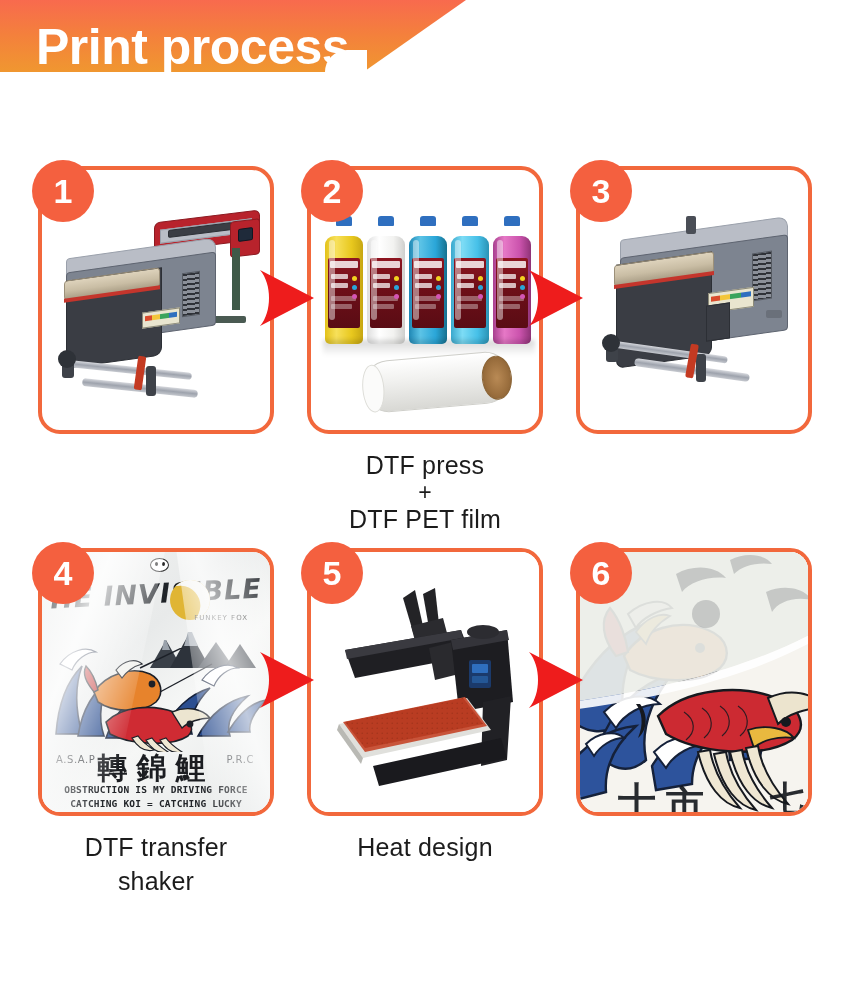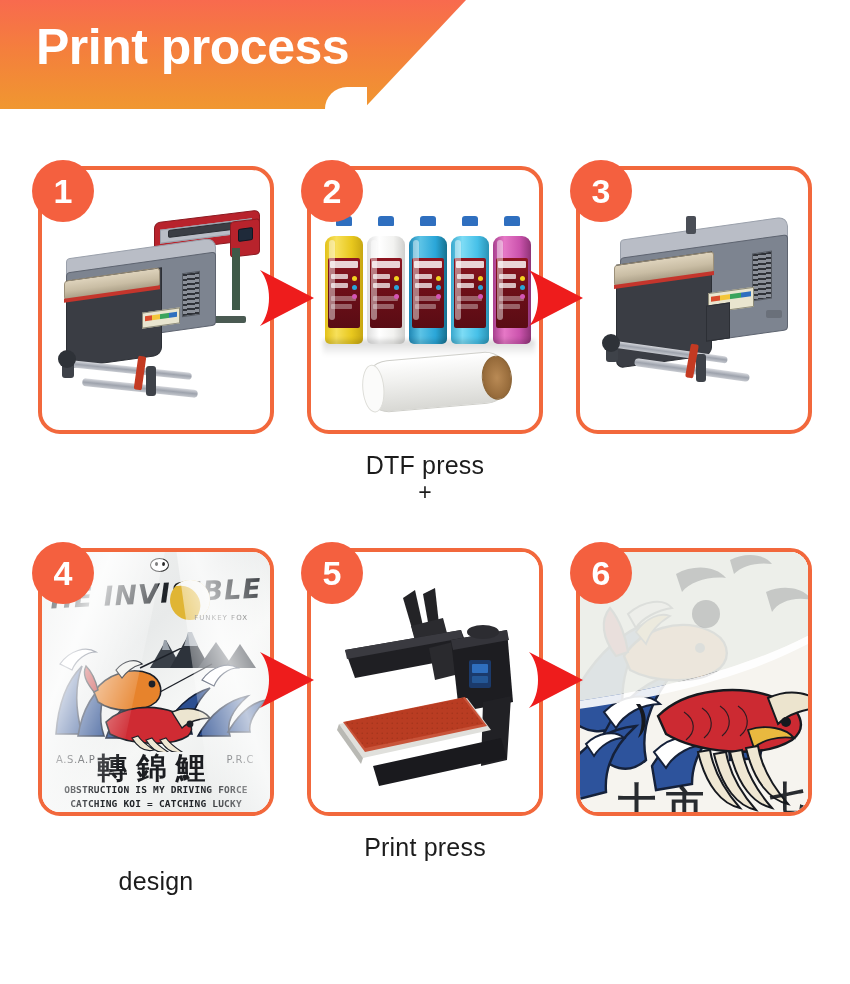--- a/index.html
+++ b/index.html
@@ -8,21 +8,21 @@
     font-family: "Liberation Sans", sans-serif;
     background: #ffffff;
     position: relative;
     overflow: hidden;
   }
 
   
   #banner {
     position: absolute;
     left: 0; top: 0;
-    width: 466px; height: 109px;
+    width: 466px; height: 72px;
   }
   #banner .shape {
     position: absolute; inset: 0;
     background: linear-gradient(180deg, #f86a4e 0%, #f4803c 48%, #f09730 100%);
     -webkit-clip-path: polygon(0 0, 100% 0, 78% 100%, 0 100%);
     clip-path: polygon(0 0, 100% 0, 78% 100%, 0 100%);
     border-bottom-right-radius: 0;
   }
   #banner .softcorner {
     position: absolute;
@@ -417,20 +417,21 @@
             <div class="edge"></div>
             <div class="core"></div>
           </div>
         </div>
       </div>
       <div class="badge">2</div>
     </div>
     <div class="caption">
       <span>DTF press</span>
       <span class="plus">+</span>
+      <span>DTF PET film</span>
     </div>
   </div>
 
   <div class="step" style="left:576px; top:70px;">
     <div class="card">
       <div class="card-inner">
         <div class="art">
           <div class="mach-body mach-light" style="left:40px; top:58px; width:168px; height:24px; border-radius:4px 10px 4px 4px; transform:skewY(-8deg);"></div>
           <div style="position:absolute; left:106px; top:46px; width:10px; height:18px; background:#4a4e56; border-radius:2px;"></div>
           <div class="mach-body" style="left:40px; top:76px; width:168px; height:96px; border-radius:4px; transform:skewY(-8deg);"></div>
@@ -512,22 +513,22 @@
           <div class="tagline tl1">OBSTRUCTION IS MY DRIVING FORCE</div>
           <div class="tagline tl2">CATCHING KOI = CATCHING LUCKY</div>
 
           <div class="gloss"></div>
           <div class="gloss2"></div>
         </div>
       </div>
       <div class="badge">4</div>
     </div>
     <div class="caption">
-      <br>
-      <span>design</span>
+      <span>DTF transfer</span><br>
+      <span>shaker</span>
     </div>
   </div>
 
   <div class="step" style="left:307px; top:452px;">
     <div class="card">
       <div class="card-inner">
         <div class="hp">
           <svg viewBox="0 0 236 268" width="236" height="268">
 
             <path d="M92 46 L104 38 L112 74 L102 80 Z" fill="#232326"></path>
@@ -559,21 +560,21 @@
               <pattern id="txg" width="5" height="5" patternUnits="userSpaceOnUse">
                 <circle cx="1.2" cy="1.2" r="0.8" fill="#8f2c16"></circle>
               </pattern>
             </defs>
           </svg>
         </div>
       </div>
       <div class="badge">5</div>
     </div>
     <div class="caption">
-      <span>Print press</span>
+      <span>Heat design</span>
     </div>
   </div>
 
   <div class="step" style="left:576px; top:452px;">
     <div class="card">
       <div class="card-inner">
         <div class="fp">
           <svg viewBox="0 0 236 268" width="236" height="268" style="position:absolute; inset:0;">
             <rect width="236" height="268" fill="#f6f4ef"></rect>
 

